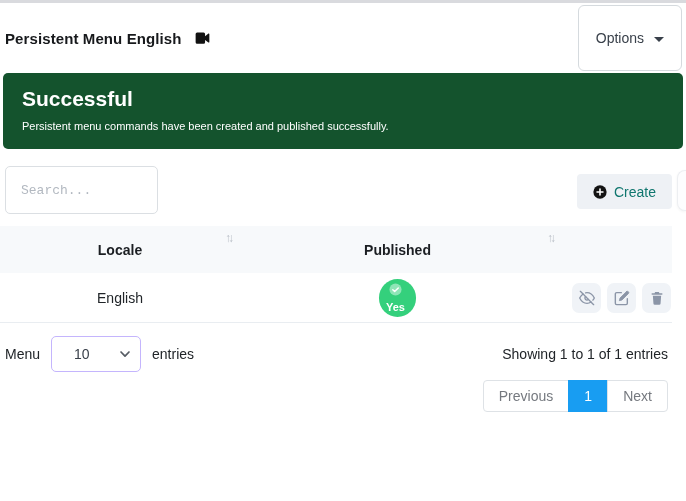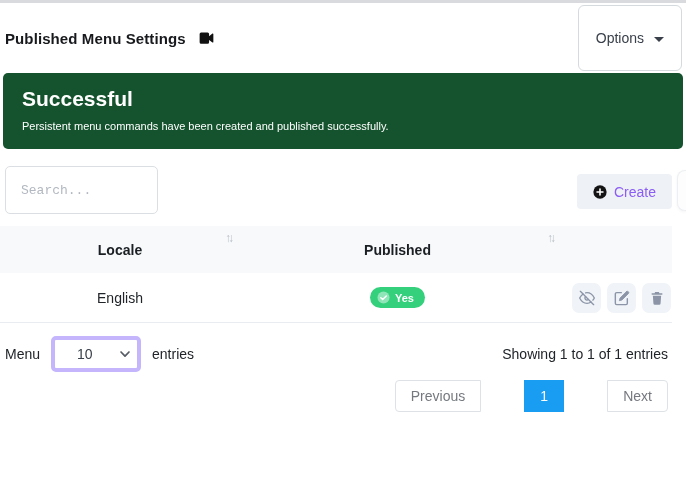--- a/index.html
+++ b/index.html
@@ -48,21 +48,21 @@
   }
   .search-input {
     width: 153px; height: 48px; border: 1px solid #dbdfe3; border-radius: 5px;
     padding: 0 15px; font-size: 13px; color: #3b4048; font-family: Liberation Mono, monospace;
     outline: none;
   }
   .search-input::placeholder { color: #b2b8c0; }
   .create-btn {
     display: flex; align-items: center; gap: 7px; margin-top: 8px;
     background: #eef1f5; border: none; border-radius: 4px;
-    padding: 8px 16px; font-size: 14px; color: #8b5cf6; cursor: pointer;
+    padding: 8px 16px; font-size: 14px; color: #0f766e; cursor: pointer;
     font-family: inherit; height: 35px;
   }
   .plus-circle-icon { width: 14px; height: 14px; display: inline-flex; }
   .clipped-right-button {
     position: absolute; right: 0; top: 170px; width: 9px; height: 41px;
     background: #fdfdfe; border: 1px solid #edeff2; border-right: none;
     border-radius: 8px 0 0 8px; box-shadow: 0 1px 3px rgba(0,0,0,.05);
   }
 
   
@@ -82,69 +82,69 @@
   .th-locale .sort-icon { right: 9px; }
   .th-published .sort-icon { right: 2px; }
   .tbody-row {
     display: grid; grid-template-columns: 240px 315px 1fr;
     height: 50px; align-items: center; border-bottom: 1px solid #e9edf1;
   }
   .td { display: flex; align-items: center; justify-content: center; font-size: 14px; color: #212529; text-align: center; }
   .published-badge {
     display: inline-flex; align-items: center; gap: 5px;
     background: #34d07c; color: #fff; border-radius: 999px;
-    padding: 4px 11px 4px 7px; font-size: 11px; font-weight: 700;
+    padding: 4px 11px 4px 7px; font-size: 11px; font-weight: 700; flex-direction: column;
   }
   .check-circle-icon { width: 13px; height: 13px; display: inline-flex; }
   .td-actions { justify-content: flex-end; gap: 6px; padding-right: 1px; }
   .icon-btn {
     width: 29px; height: 30px; border: none; border-radius: 7px;
     background: #f0f3f7; color: #8b95a7; cursor: pointer;
     display: inline-flex; align-items: center; justify-content: center;
   }
   .icon-btn svg { width: 16px; height: 16px; }
 
   
   .footer-row {
     display: flex; align-items: center; justify-content: space-between;
     padding: 0 18px 0 5px; margin-top: 12px; height: 37px;
   }
   .length-wrap { display: flex; align-items: center; gap: 11px; font-size: 14px; color: #212529; }
   .select-wrap { position: relative; }
   .page-size-select {
-    width: 90px; height: 36px; border: 4px solid #c4b5fd; border-radius: 5px;
+    width: 90px; height: 36px; border: 1px solid #c4b5fd; border-radius: 5px;
     background: #fff; font-size: 14px; color: #39404a; font-family: inherit;
     padding: 0 28px 0 22px; appearance: none; -webkit-appearance: none; outline: none;
     cursor: pointer;
   }
   .chevron-down-icon {
     position: absolute; right: 10px; top: 12px; width: 12px; height: 12px;
     pointer-events: none; color: #565c64;
   }
   .results-summary { font-size: 14px; color: #212529; }
 
   
-  .pagination-row { display: flex; justify-content: flex-end; padding-right: 18px; margin-top: 8px; gap: 44px; }
+  .pagination-row { display: flex; justify-content: flex-end; padding-right: 18px; margin-top: 8px; }
   .page-btn {
     font-family: inherit; font-size: 14px; background: #fff;
     border: 1px solid #dee2e6; color: #75797f; padding: 7px 15px;
     cursor: pointer; margin-left: -1px; min-width: 40px;
   }
   .page-btn.prev { border-radius: 4px 0 0 4px; margin-left: 0; }
   .page-btn.next { border-radius: 0 4px 4px 0; }
   .page-btn.active { background: #189df2; border-color: #189df2; color: #fff; font-weight: 400; }
 </style>
 </head>
 <body>
 
 <div class="top-strip"></div>
 
 <div class="header-row">
   <div class="title-wrap">
-    <span class="page-title">Published Menu Settings</span>
+    <span class="page-title">Persistent Menu English</span>
     <span class="videocam-icon">
       <svg viewBox="0 0 24 24" fill="currentColor">
           <path d="M3.5 6.5A2 2 0 0 1 5.5 4.5h8.6a2 2 0 0 1 2 2v3l4.5-3.4c.5-.37 1.2-.02 1.2.6v10.6c0 .62-.7.97-1.2.6l-4.5-3.4v3a2 2 0 0 1-2 2H5.5a2 2 0 0 1-2-2v-11z"></path>
         </svg>
     </span>
   </div>
   <button class="options-btn">
     <span>Options</span>
     <span class="caret-down"></span>
   </button>

